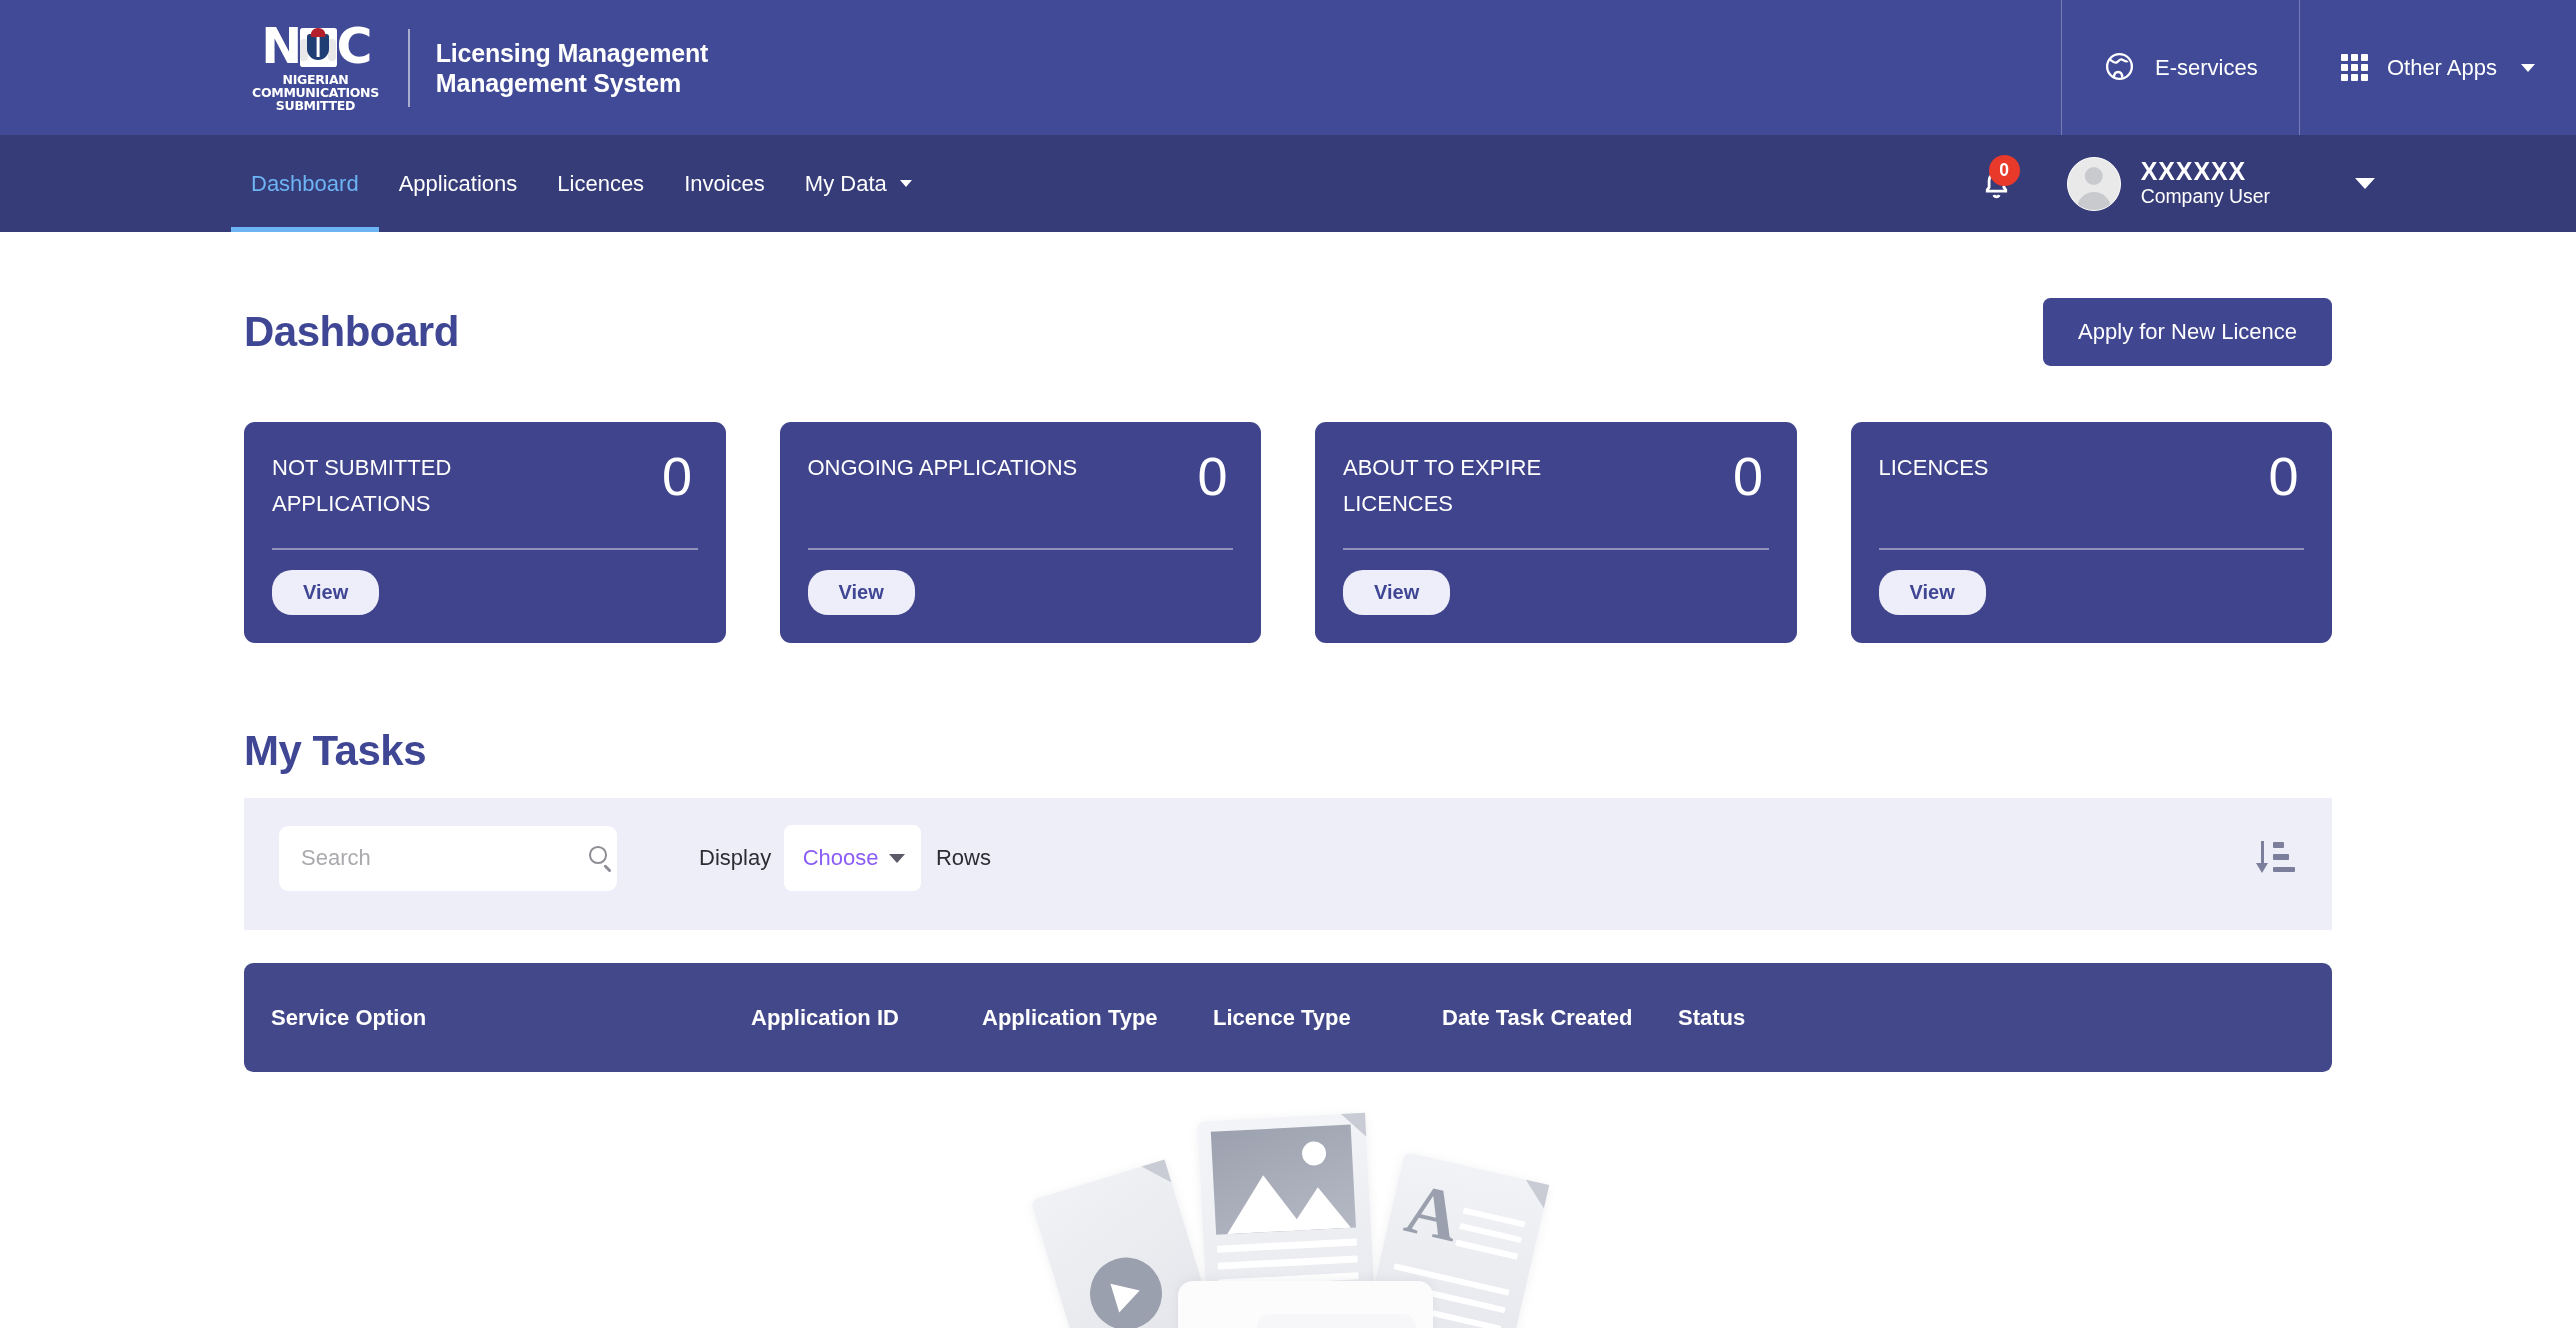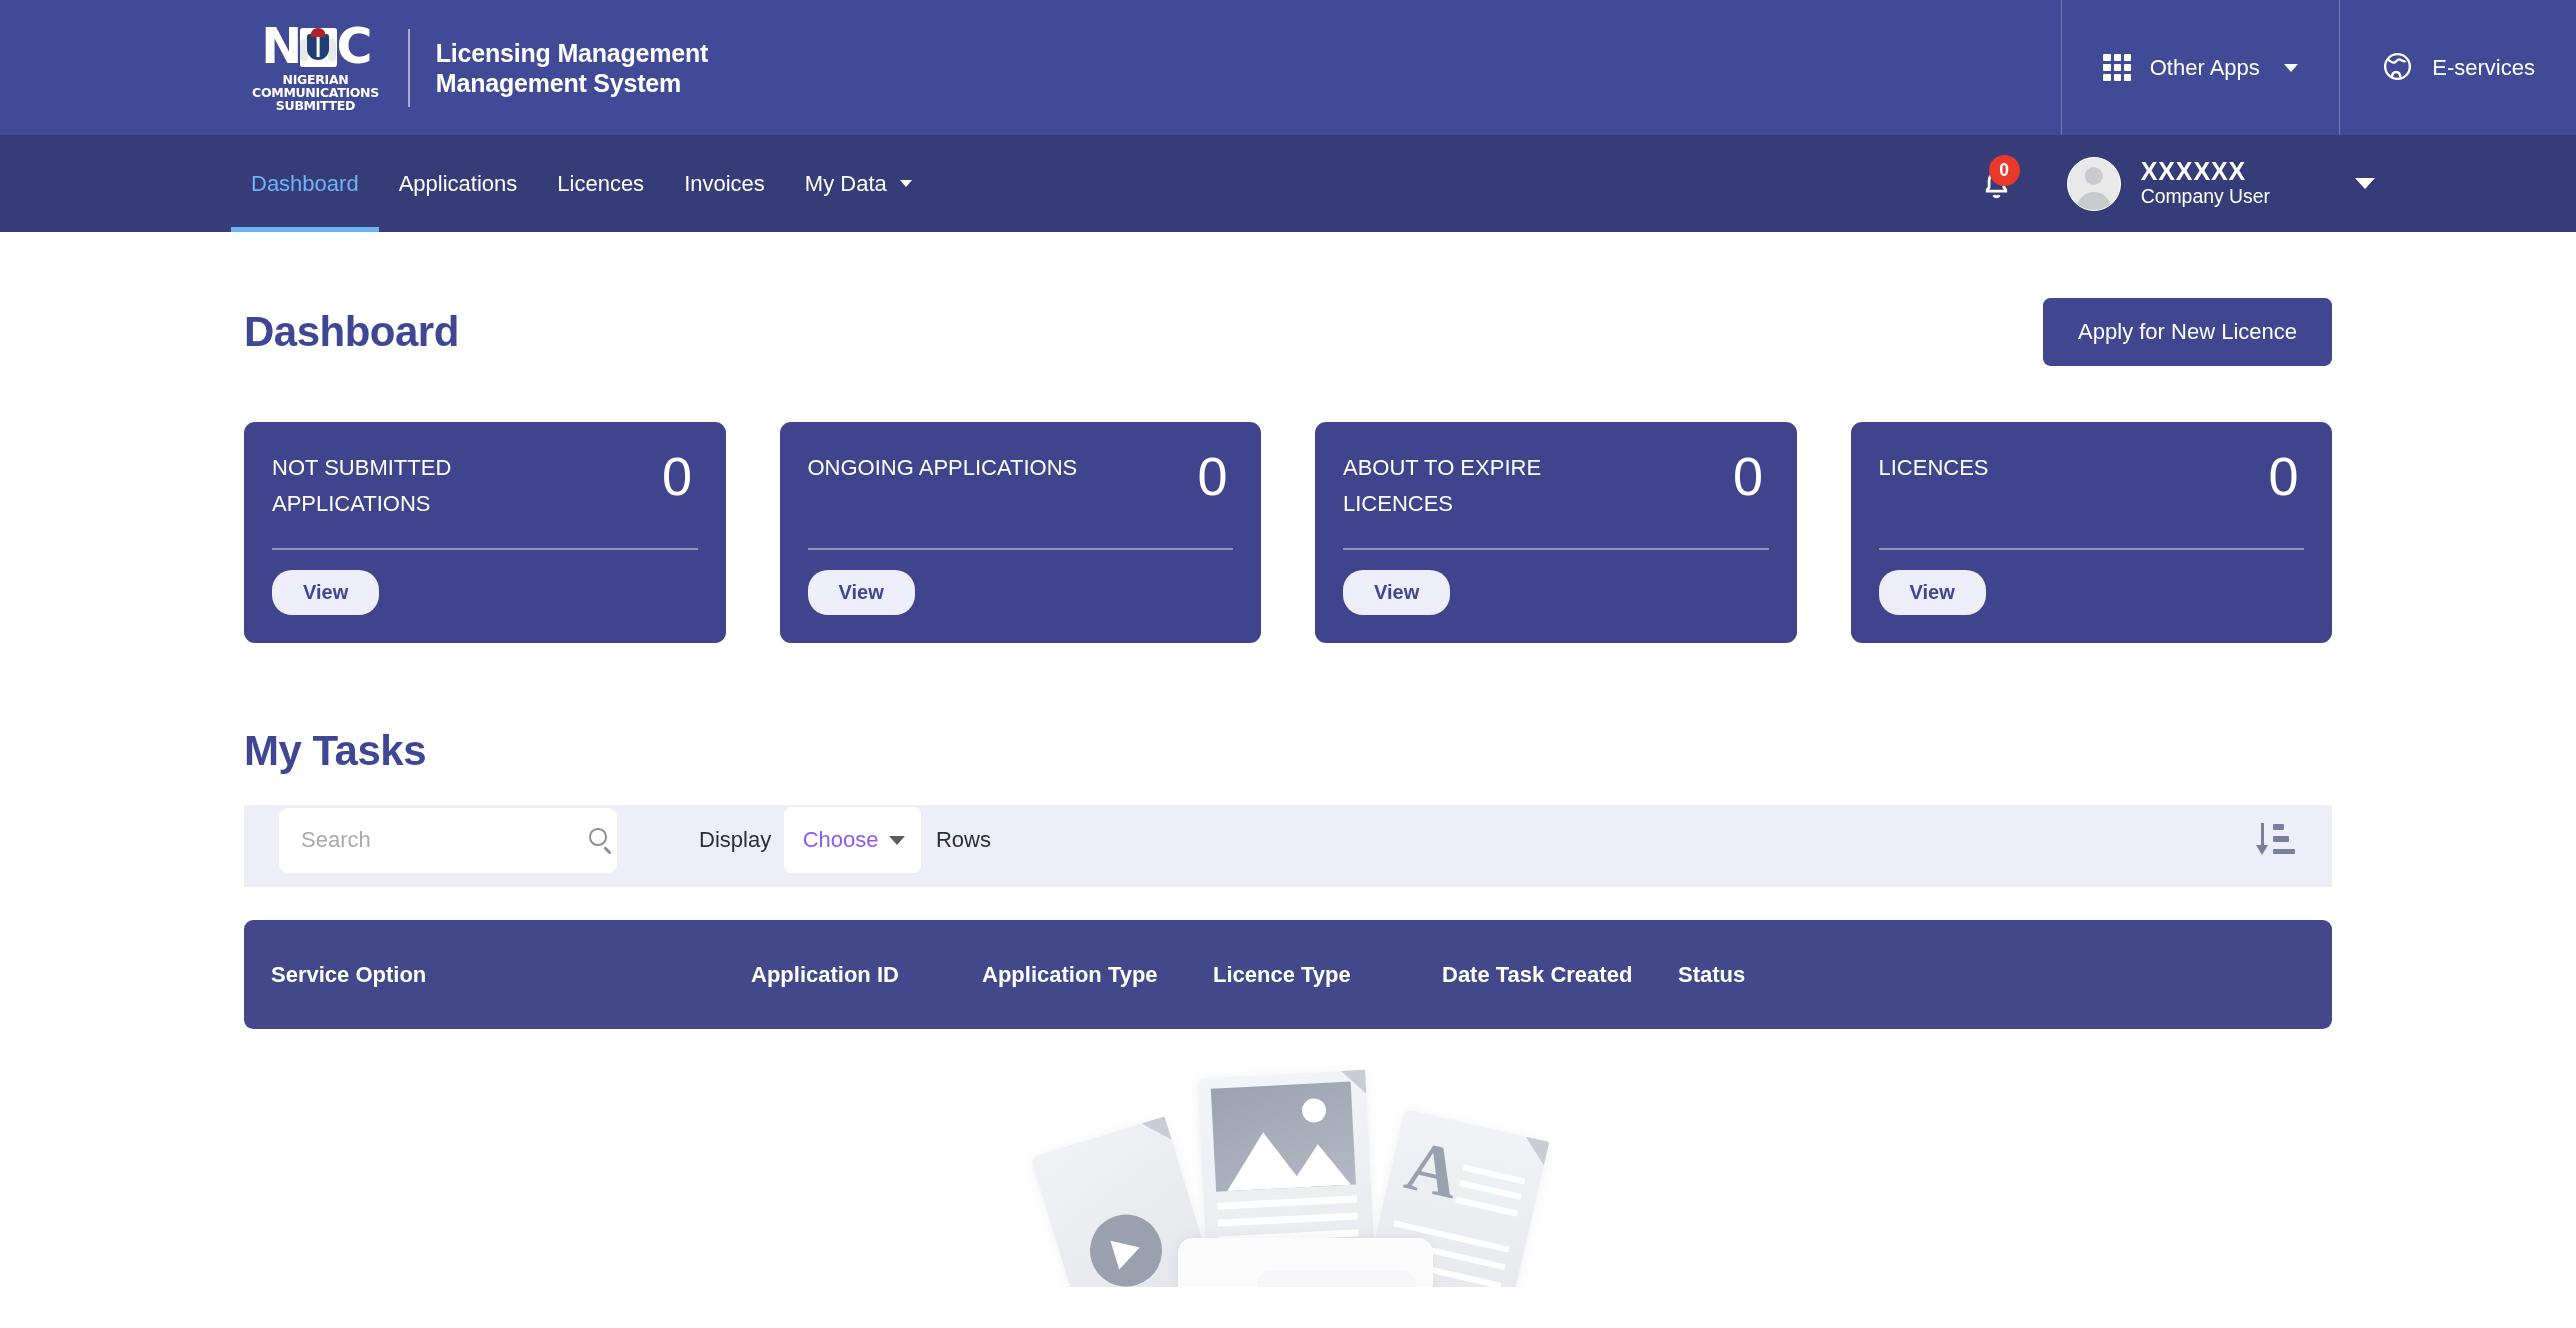--- a/index.html
+++ b/index.html
@@ -318,23 +318,23 @@
 
   
   .tasks-title {
     color: #3f4694;
     font-size: 42px;
     font-weight: 700;
     margin-top: 84px;
     letter-spacing: -0.5px;
   }
   .toolbar {
-    margin-top: 30px;
+    margin-top: 23px;
     background: #eeeef8;
-    height: 82px;
+    height: 132px;
     display: flex;
     align-items: center;
     padding: 0 39px 12px 35px;
     border-radius: 1.8px;
   }
   .search-box {
     width: 338px; height: 65px;
     background: #ffffff;
     border-radius: 9.2px;
     display: flex; align-items: center;
@@ -616,44 +616,44 @@
     <div class="brand-divider"></div>
 
     <div class="brand-title">
       <div>Licensing Management</div>
       <div>Management System</div>
     </div>
   </div>
 
   <div class="header-actions">
     <div class="header-action">
+      <span>
+        <svg width="33" height="33" viewBox="0 0 24 24" fill="none" stroke="#ffffff" stroke-width="1.7">
+          <circle cx="12" cy="12" r="9"></circle>
+          <path d="M5 7c2 1 3 3 5 2s2-3 4-2 3 2 4 1"></path>
+          <path d="M8 20c0-3 1-4 3-4s3 1 3 4"></path>
+        </svg>
+      </span>
+      <span class="header-action-label">E-services</span>
+    </div>
+    <div class="header-action">
       <span class="grid-icon">
         <i></i>
           <i></i>
           <i></i>
           <i></i>
           <i></i>
           <i></i>
           <i></i>
           <i></i>
           <i></i>
       </span>
       <span class="header-action-label">Other Apps</span>
       <span class="caret-down"></span>
     </div>
-    <div class="header-action">
-      <span>
-        <svg width="33" height="33" viewBox="0 0 24 24" fill="none" stroke="#ffffff" stroke-width="1.7">
-          <circle cx="12" cy="12" r="9"></circle>
-          <path d="M5 7c2 1 3 3 5 2s2-3 4-2 3 2 4 1"></path>
-          <path d="M8 20c0-3 1-4 3-4s3 1 3 4"></path>
-        </svg>
-      </span>
-      <span class="header-action-label">E-services</span>
-    </div>
   </div>
 </div>
 
 <div class="nav-bar">
   <div class="nav-items">
     <div class="nav-item active">
       <span>Dashboard</span>
     </div>
     <div class="nav-item">
       <span>Applications</span>

